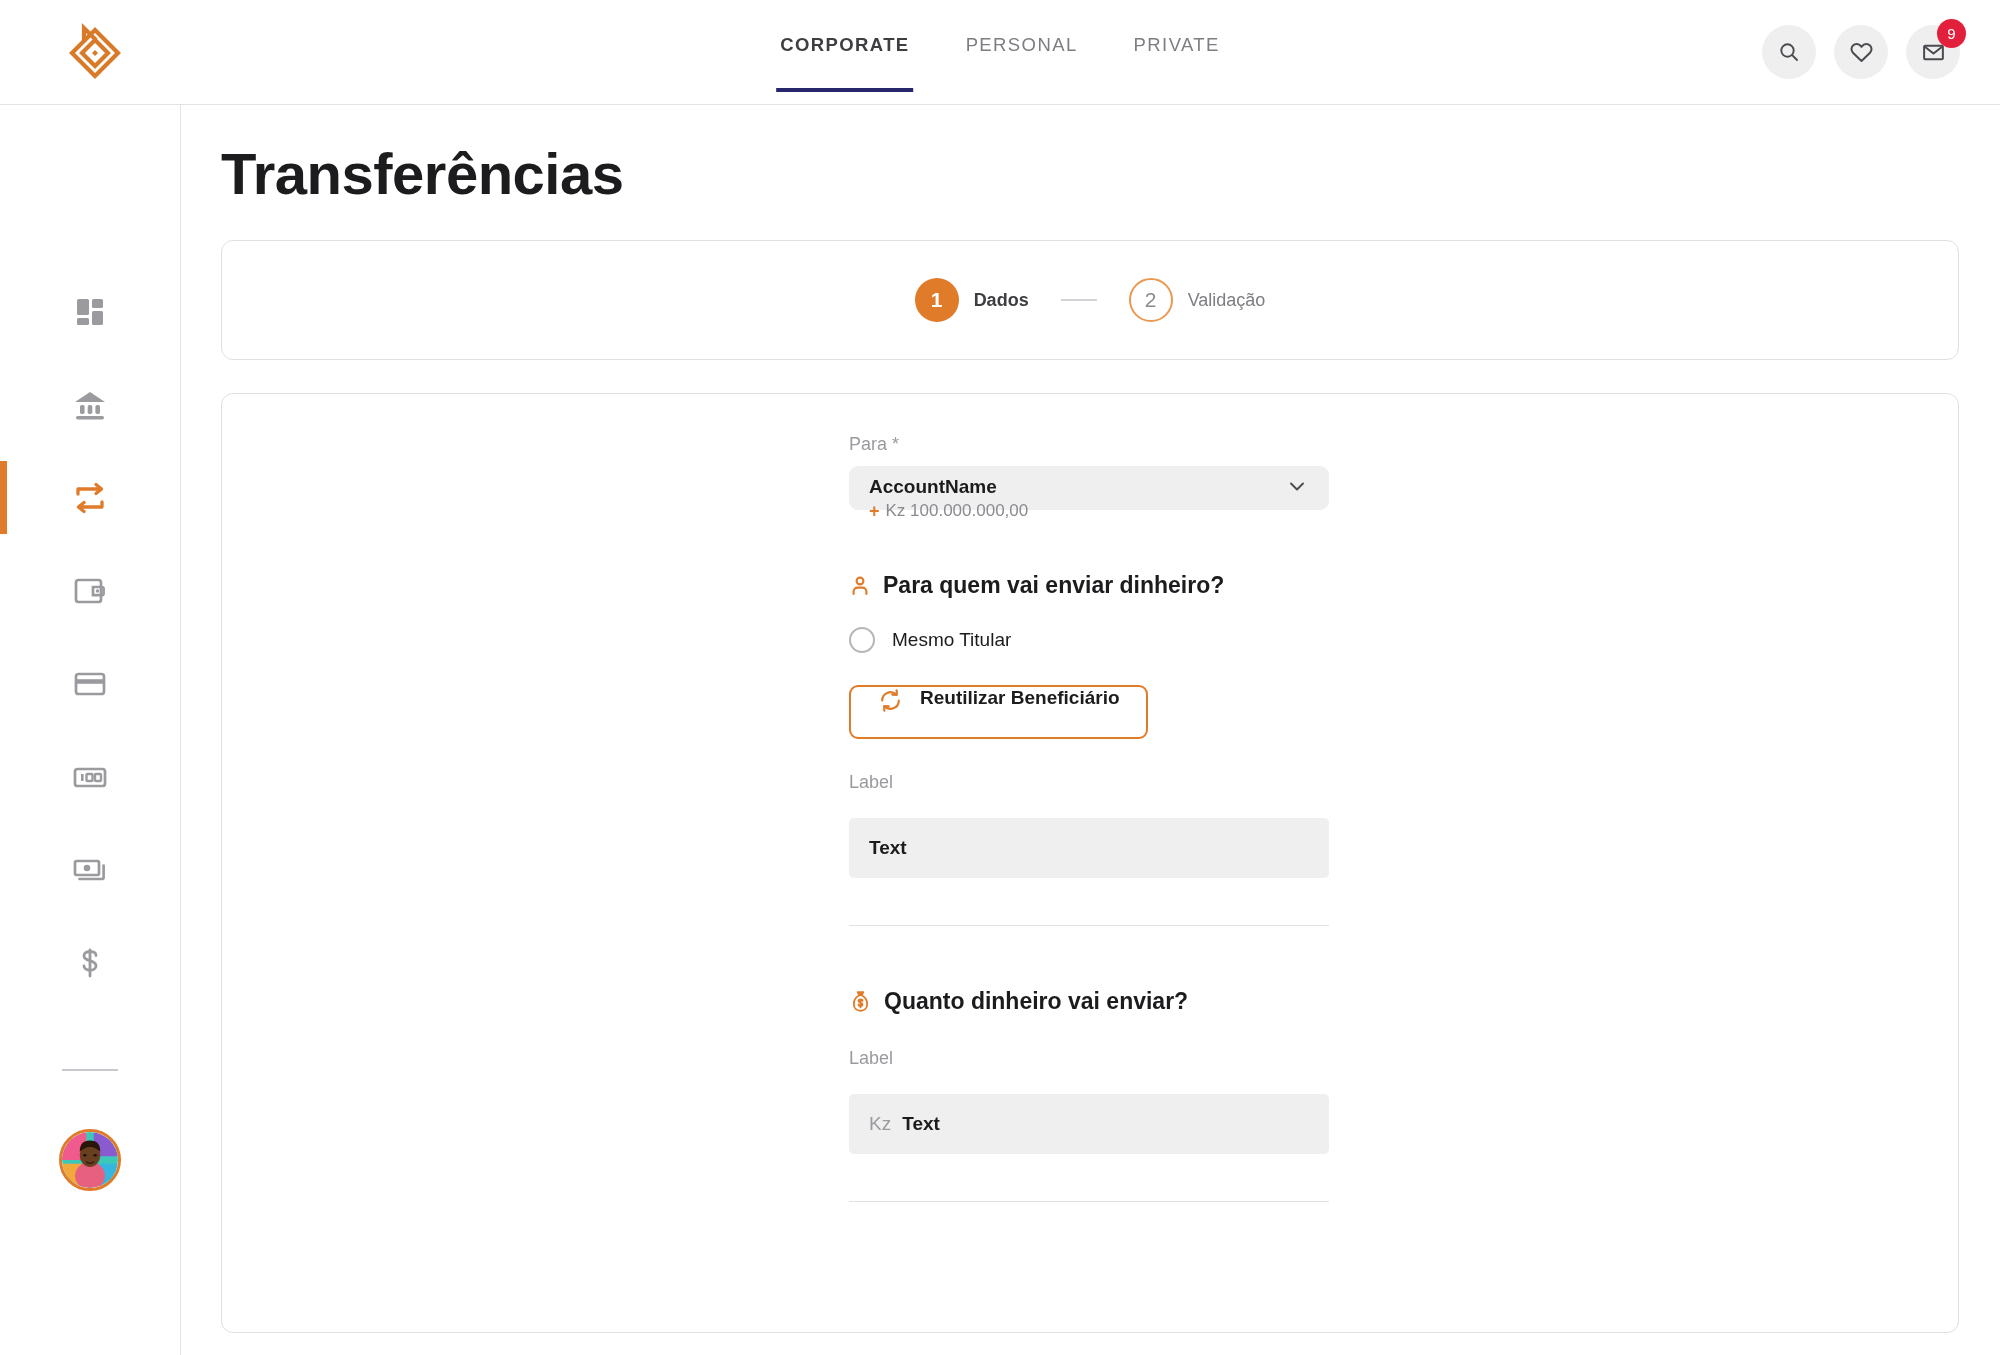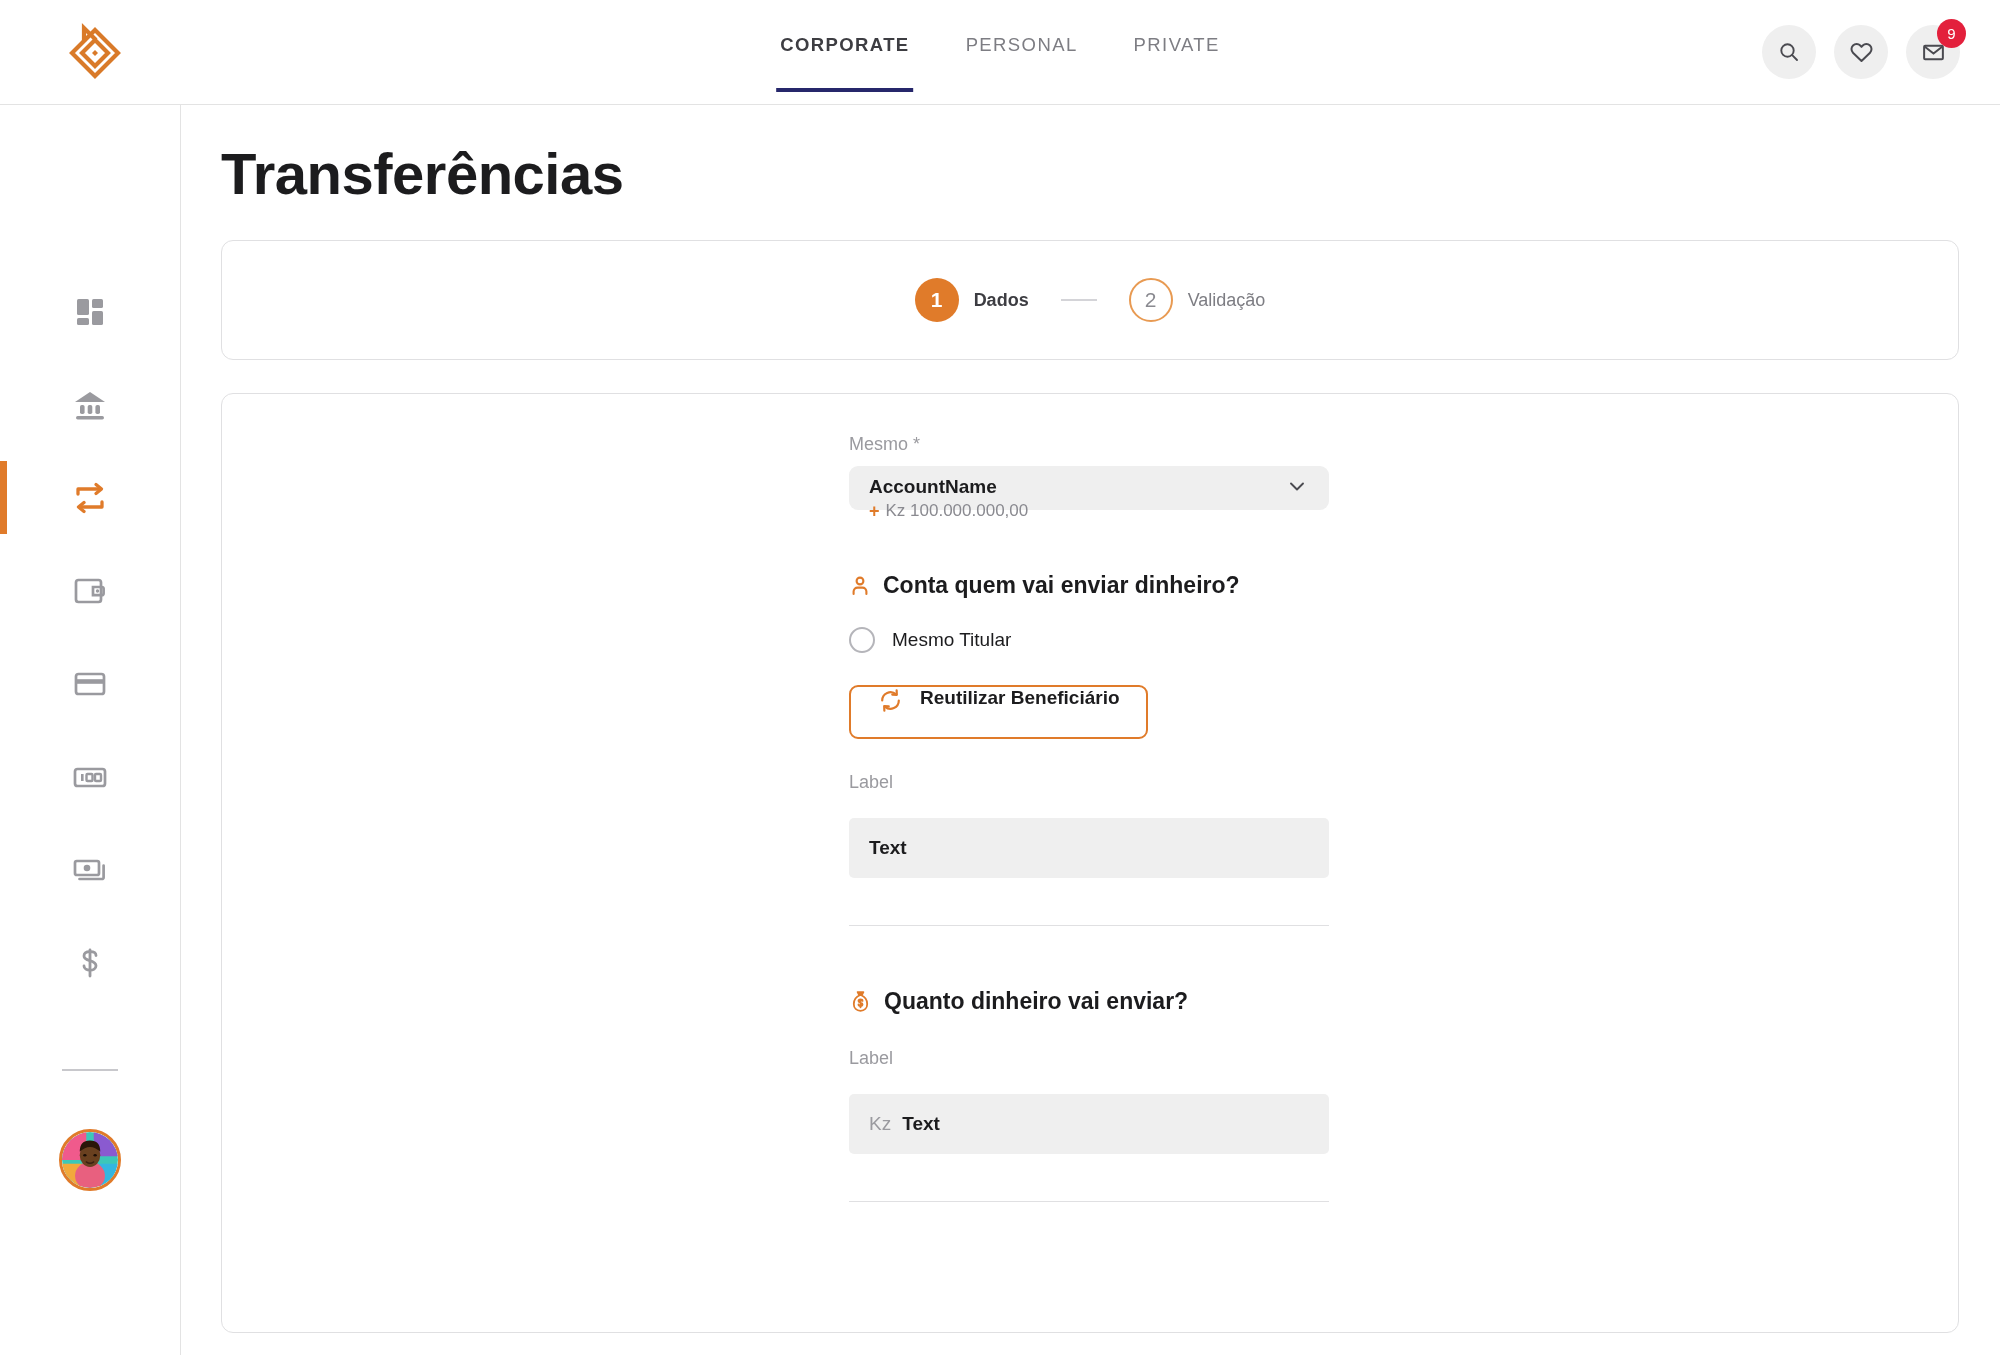--- a/index.html
+++ b/index.html
@@ -461,41 +461,41 @@
         <div class="step-num todo">2</div>
         <div class="step-label todo">Validação</div>
       </div>
     </div>
   </div>
 
   <div class="form-card">
     <div class="form-inner">
 
       
-      <div class="field-label">Mesmo *</div>
+      <div class="field-label">Para *</div>
       <div class="select-box">
         <div class="select-name">AccountName</div>
         <div class="select-sub">
           <span class="plus-sign">+</span>
           <span>Kz 100.000.000,00</span>
         </div>
         <span class="chev">
           <svg width="24" height="24" viewBox="0 0 24 24" fill="none" stroke="#4a4a50" stroke-width="1.9">
             <path d="M6 9.5 L12 15.5 L18 9.5" stroke-linecap="round" stroke-linejoin="round"></path>
           </svg>
         </span>
       </div>
 
       
       <div class="section-head">
         <svg width="22" height="22" viewBox="0 0 22 22" fill="none" stroke="#e07b2a" stroke-width="2.1">
           <circle cx="11" cy="6" r="3.4"></circle>
           <path d="M4.6 19 v-2.4 a4 4 0 0 1 4 -4 h4.8 a4 4 0 0 1 4 4 V19" stroke-linecap="round"></path>
         </svg>
-        <div class="section-title">Conta quem vai enviar dinheiro?</div>
+        <div class="section-title">Para quem vai enviar dinheiro?</div>
       </div>
 
       <div class="radio-row">
         <div class="radio-circle"></div>
         <div class="radio-text">Mesmo Titular</div>
       </div>
 
       <div class="outline-btn">
         <svg width="27" height="27" viewBox="0 0 26 26" fill="none" stroke="#e07b2a" stroke-width="2.1">
           <path d="M5 13 a8 8 0 0 1 13.4 -5.9" stroke-linecap="round"></path>

